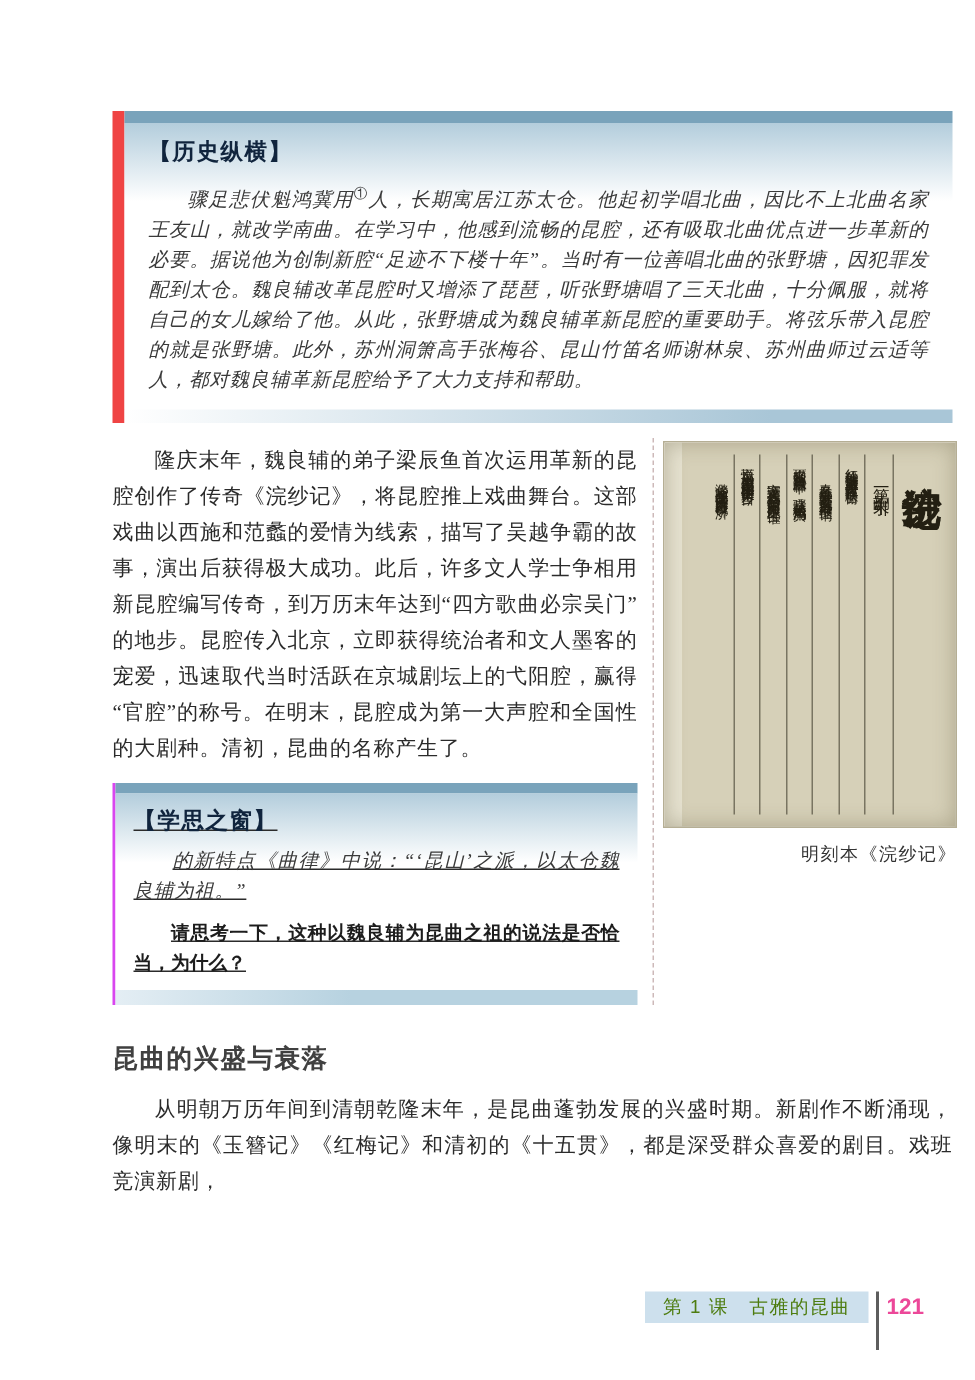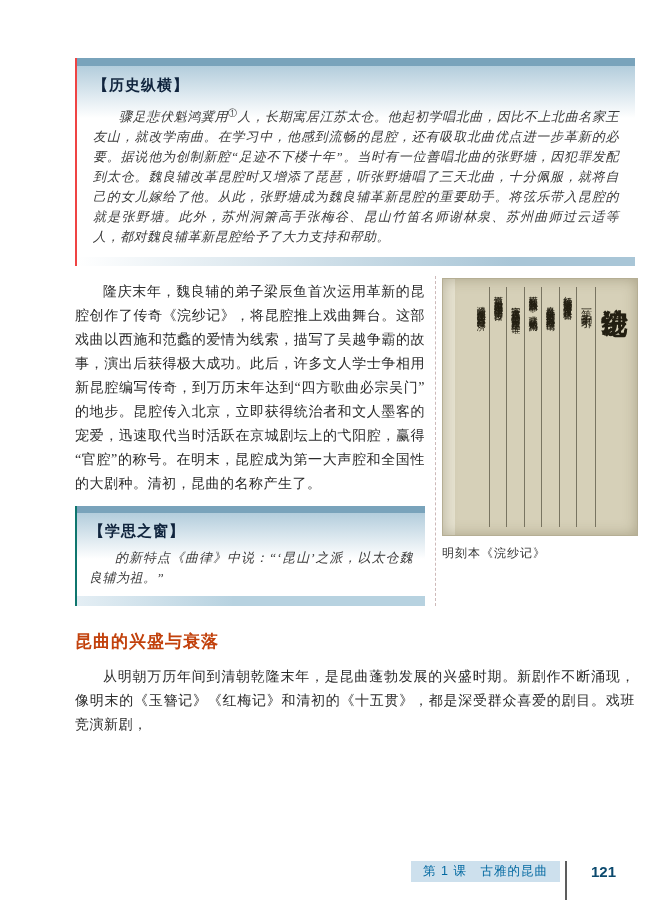--- a/index.html
+++ b/index.html
@@ -14,42 +14,42 @@
   }
   .content{padding:56px 15px 0 75px;}
   .para{
     font-size:14px;line-height:24px;
     text-align:justify;
     letter-spacing:.5px;
   }
   .indent{text-indent:2em;}
 
   
-  .infobox{margin-top:2px;border-left:2px solid #ef4444;}
+  .infobox{margin-top:18px;border-left:8px solid #ef4444;}
   .infobox .topbar{height:8px;background:#79a3bb;}
   .infobox .boxbody{background:linear-gradient(#b3cddc,#ffffff 52px);padding:8px 16px 10px 16px;}
   .infobox .boxlabel{
     font-size:15px;font-weight:bold;color:#10243d;
     letter-spacing:1px;margin:2px 0 8px 0;
   }
   .kaiti{
     font-size:13px;line-height:20px;color:#3a3a3a;
     font-style:italic;text-align:justify;letter-spacing:.5px;
   }
   .kaiti sup{font-size:9px;font-style:normal;}
   .strip-grad{height:9px;background:linear-gradient(90deg,#ffffff,#a9c6d7 78%);}
   .strip-solid{height:10px;background:linear-gradient(90deg,#e4eef4,#b7d2e0 45%);}
 
   
   .twocol{display:flex;margin-top:8px;}
   .leftcol{width:350px;flex:none;}
   .coldivider{flex:none;border-left:1px dashed #cdb9b9;margin:2px 6px 0 10px;}
   .rightcol{flex:1;padding-top:4px;}
 
-  .studybox{margin-top:10px;border-left:2px solid #0f766e;}
+  .studybox{margin-top:10px;border-left:2px solid #d946ef;text-decoration:underline;}
   .studybox .topbar{height:7px;background:#79a3bb;}
   .studybox .boxbody{background:linear-gradient(#b3cddc,#ffffff 46px);padding:7px 12px 8px 12px;}
   .studybox .boxlabel{font-size:15px;font-weight:bold;color:#10243d;letter-spacing:1px;margin:2px 0 7px 0;}
   .question{
     font-family:"Liberation Sans","DejaVu Sans",sans-serif;
     font-size:12.5px;font-weight:bold;color:#1d1d1d;
     line-height:20px;margin-top:8px;text-indent:2em;text-align:justify;
   }
 
   
@@ -69,42 +69,42 @@
     padding:2px 3px;
     font-size:9px;line-height:1.15;letter-spacing:1px;
   }
   .wb-col:last-child{border-left:none;}
   .wb-col.lower{padding-top:12px;}
   .wb-title-col{padding:0 4px;}
   .wb-title{font-size:26px;font-weight:bold;letter-spacing:2px;line-height:1.02;}
   .wb-vol{font-size:13px;margin-top:4px;}
   .wb-act{font-size:11px;padding-top:14px;letter-spacing:2px;}
   .caption{
-    font-size:12px;color:#333;text-align:left;
+    font-size:12px;color:#333;text-align:right;
     margin-top:9px;letter-spacing:1px;
   }
 
   
   .section-heading{
     font-family:"Liberation Sans","DejaVu Sans",sans-serif;
-    font-size:17px;font-weight:bold;color:#c2410c;
+    font-size:17px;font-weight:bold;color:#404040;
     letter-spacing:1px;margin:24px 0 12px 0;
   }
 
   
   .footer{position:absolute;top:861px;right:34px;display:flex;align-items:flex-start;
     font-family:"Liberation Sans","DejaVu Sans",sans-serif;}
   .lesson-bar{
-    background:#cde0ed;color:#0369a1;
+    background:#cde0ed;color:#4d7c0f;
     height:21px;line-height:21px;
     font-size:12.5px;letter-spacing:1px;
     padding:0 12px;
   }
   .footer-divider{width:2px;height:39px;background:#5d5d5d;margin-left:5px;}
-  .page-num{font-size:15px;font-weight:bold;color:#0c4a6e;margin-left:24px;padding-top:2px;}
+  .page-num{font-size:15px;font-weight:bold;color:#ec4899;margin-left:5px;padding-top:2px;}
 </style>
 </head>
 <body>
 
 <div class="page">
   <div class="content">
 
 
     <div class="infobox">
       <div class="topbar"></div>
@@ -117,20 +117,21 @@
 
     <div class="twocol">
       <div class="leftcol">
         <p class="para indent" style="margin:6px 0 0 0;">隆庆末年，魏良辅的弟子梁辰鱼首次运用革新的昆腔创作了传奇《浣纱记》，将昆腔推上戏曲舞台。这部戏曲以西施和范蠡的爱情为线索，描写了吴越争霸的故事，演出后获得极大成功。此后，许多文人学士争相用新昆腔编写传奇，到万历末年达到“四方歌曲必宗吴门”的地步。昆腔传入北京，立即获得统治者和文人墨客的宠爱，迅速取代当时活跃在京城剧坛上的弋阳腔，赢得“官腔”的称号。在明末，昆腔成为第一大声腔和全国性的大剧种。清初，昆曲的名称产生了。</p>
 
         <div class="studybox">
           <div class="topbar"></div>
           <div class="boxbody">
             <div class="boxlabel">【学思之窗】</div>
             <div class="kaiti indent">的新特点《曲律》中说：“‘昆山’之派，以太仓魏良辅为祖。”</div>
+            <div class="question">请思考一下，这种以魏良辅为昆曲之祖的说法是否恰当，为什么？</div>
           </div>
           <div class="strip-solid"></div>
         </div>
       </div>
 
       <div class="coldivider"></div>
 
       <div class="rightcol">
         <div class="woodblock">
           <div class="wb-col wb-title-col">

